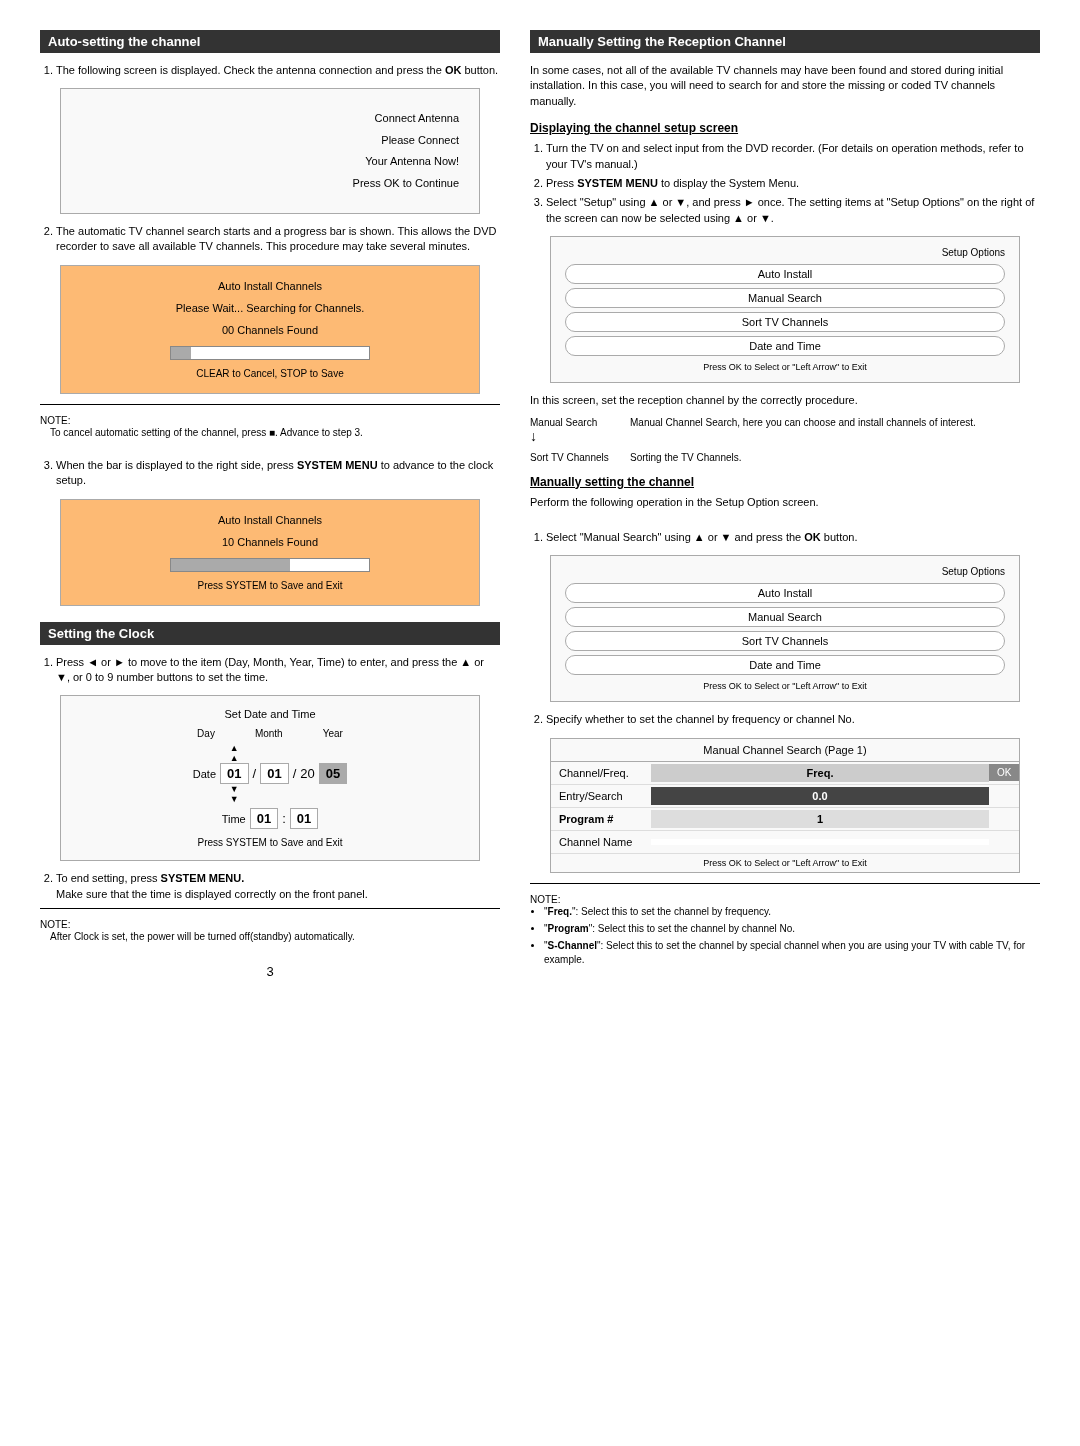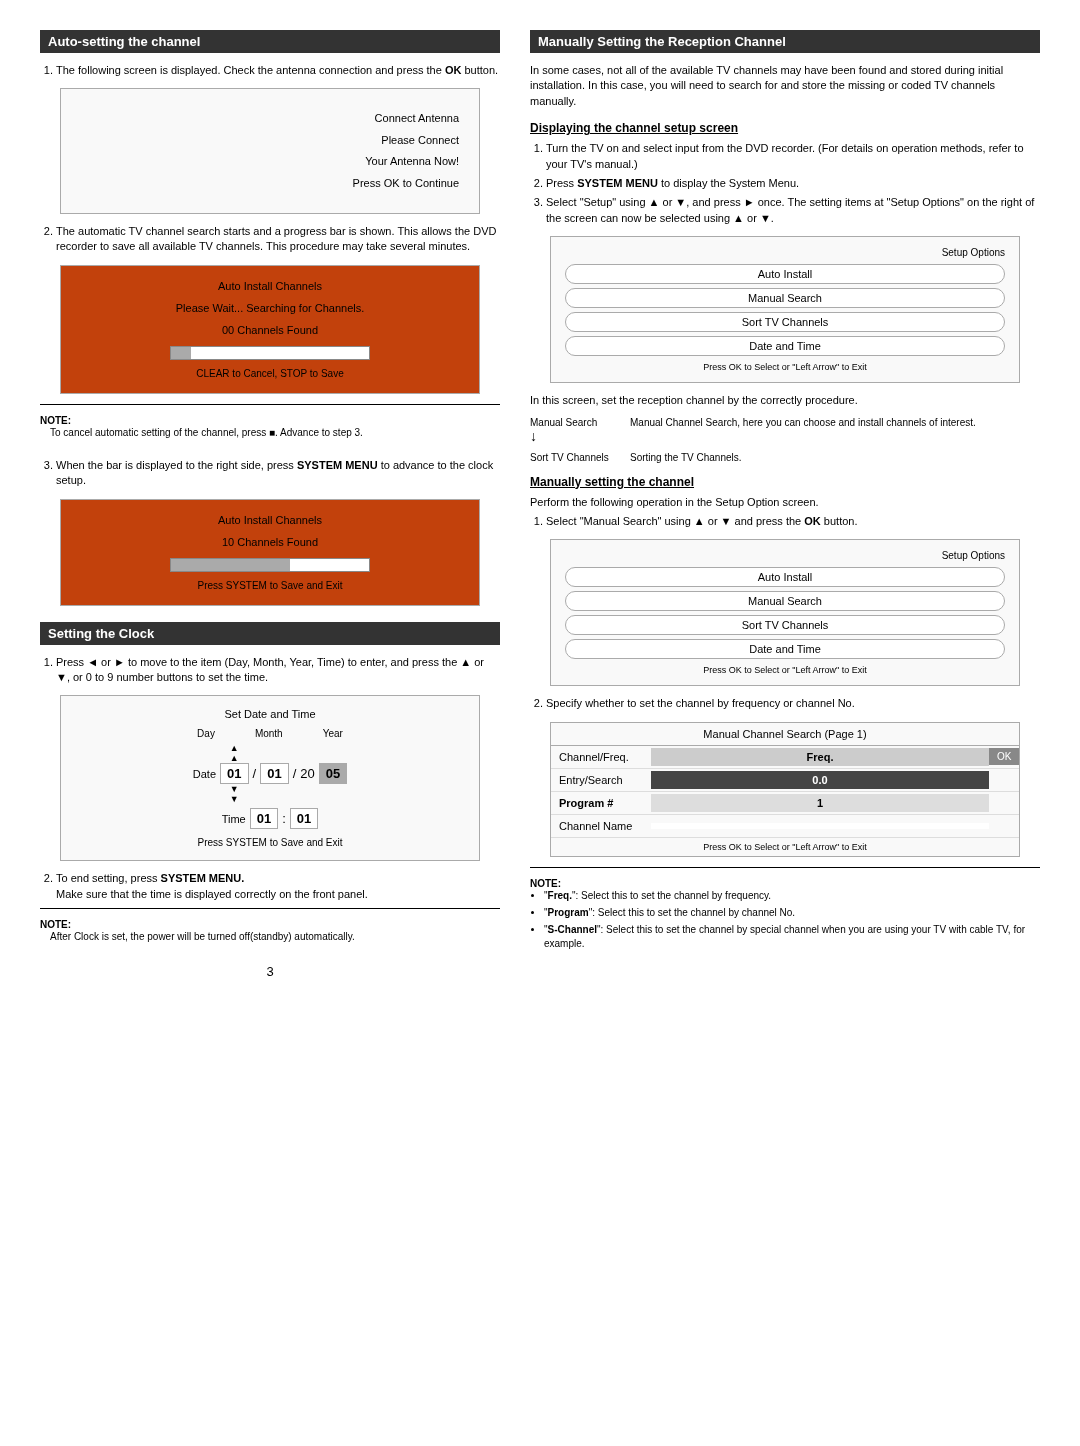--- a/index.html
+++ b/index.html
@@ -38,40 +38,40 @@
       padding: 16px 20px;
       margin: 10px 20px;
       text-align: right;
       background: #f9f9f9;
     }
     .ok-box p { margin: 6px 0; }
     .dialog-box {
       border: 1px solid #aaa;
       padding: 14px 16px;
       margin: 10px 20px;
-      background: #c2410c;
+      background: #fdba74;
       text-align: center;
     }
     .dialog-box .title-row {
       margin-bottom: 10px;
       font-size: 11px;
     }
     .progress-bar-outer {
       border: 1px solid #888;
       height: 14px;
       width: 200px;
       margin: 6px auto;
       background: #fff;
     }
     .progress-bar-inner {
       height: 100%;
       background: #aaa;
     }
     .dialog-box .sub { font-size: 10px; margin-top: 8px; }
-    .note-label { font-weight: bold; font-size: 10px; margin-top: 10px; }
+    .note-label { font-weight: normal; font-size: 10px; margin-top: 10px; }
     .note-item { font-size: 10px; margin-left: 10px; line-height: 1.4; }
     .note-line { border-top: 1px solid #000; margin: 6px 0; }
     .setup-menu {
       border: 1px solid #aaa;
       padding: 10px 14px;
       margin: 10px 20px;
       background: #f9f9f9;
     }
     .setup-menu .menu-title {
       text-align: right;
@@ -325,21 +325,21 @@
       </div>
       <div class="desc-col">Manual Channel Search, here you can choose and install channels of interest.</div>
     </div>
     <div class="two-col-note">
       <div class="label-col">Sort TV Channels</div>
       <div class="desc-col">Sorting the TV Channels.</div>
     </div>
 
     <div class="sub-section-title">Manually setting the channel</div>
 
-    <p style="margin-bottom:4px;">Perform the following operation in the Setup Option screen.</p>
+    <p style="margin-bottom:20px;">Perform the following operation in the Setup Option screen.</p>
     <ol>
       <li>
         <span>Select "Manual Search" using ▲ or ▼ and press the </span><b>OK</b><span> button.</span>
       </li>
     </ol>
 
     <div class="setup-menu">
       <div class="menu-title">Setup Options</div>
       <div class="menu-item">Auto Install</div>
       <div class="menu-item">Manual Search</div>

